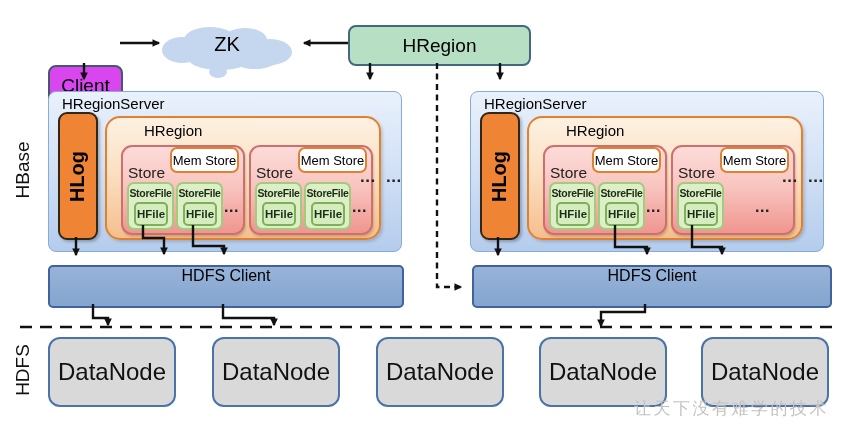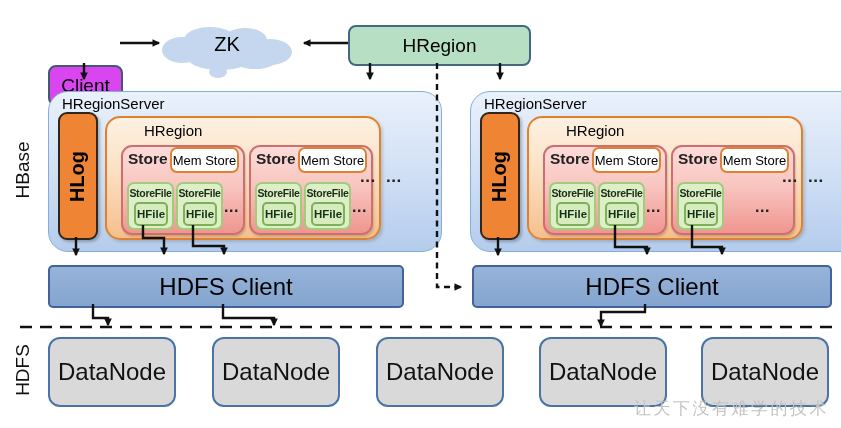--- a/index.html
+++ b/index.html
@@ -7,53 +7,53 @@
             font-family:"Liberation Sans", sans-serif; overflow:hidden; }
   .box { position:absolute; display:flex; align-items:center; justify-content:center; color:#000; }
   .client { left:48px; top:25px; width:71px; height:37px; background:#d946ef;
             border:2.5px solid #44586e; border-radius:8px; font-size:19px;margin-top:40px; }
   .hmaster { left:348px; top:25px; width:179px; height:37px; background:#b6dfc4;
              border:2.5px solid #44687e; border-radius:8px; font-size:19px; }
   .cloud { position:absolute; left:160px; top:14px; width:134px; height:64px; }
   .cloud svg { position:absolute; left:0; top:0; }
   .zk-label { position:absolute; left:0; top:19px; width:134px; text-align:center; font-size:20px; color:#000; }
 
-  .rs { position:absolute; top:91px; width:352px; height:159px; border-radius:20px;
+  .rs { position:absolute; top:91px; width:352px; height:159px; border-radius:8px;
         background:linear-gradient(180deg,#e9f1fb 0%, #d4e2f6 45%, #b4ccec 100%);
-        border:1.5px solid #86add9;padding-left:40px; }
+        border:1.5px solid #86add9; }
   .rs-left { left:48px; }
   .rs-right { left:470px; }
   .rs-label { position:absolute; top:3px; left:13px; font-size:15px; color:#000; }
   .hlog { position:absolute; top:20px; left:9px; width:36px; height:124px; background:#ee8434;
           border:2px solid #30261a; border-radius:9px; display:flex; align-items:center; justify-content:center;
           box-shadow:2px 2px 3px rgba(0,0,0,.25); }
   .hlog span { transform:rotate(-90deg); font-size:20px; font-weight:600; color:#000; white-space:nowrap; }
   .hregion { position:absolute; top:24px; left:56px; width:272px; height:120px; border-radius:15px;
              border:2.5px solid #e0812f; background:linear-gradient(180deg,#fdf1e2 0%, #fbe0c3 45%, #f5bf8d 100%);
              box-shadow:2px 2px 3px rgba(0,0,0,.15); }
   .hregion-label { position:absolute; top:4px; left:13px; font-size:15px; color:#000;margin-left:24px; }
   .store { position:absolute; top:27px; width:120px; height:86px; border-radius:11px;
            border:2px solid #cd6f6f; background:linear-gradient(180deg,#fcdcd9 0%, #f8c5c0 45%, #f0958f 100%);
            box-shadow:1px 2px 2px rgba(0,0,0,.15); }
-  .store-label { position:absolute; top:3px; left:5px; font-size:15.5px; font-weight:700; color:#222; }
+  .store-label { position:absolute; top:17px; left:5px; font-size:15.5px; font-weight:400; color:#222; }
   .memstore { position:absolute; top:0; right:4px; width:65px; height:22px; background:#fff;
               border:2.5px solid #e0812f; border-radius:7px; display:flex; align-items:center;
               justify-content:center; font-size:13px; color:#000; }
   .sf { position:absolute; top:35px; width:47px; height:48px; background:#dcefc8;
         border:2px solid #a2cb7c; border-radius:7px; box-sizing:border-box; }
   .sf-label { display:block; text-align:center; font-size:10.5px; letter-spacing:-0.3px;
               margin-top:3px; color:#1c2b12; font-weight:600; }
   .hfile { position:absolute; left:5px; top:18px; width:34px; height:24px; background:#d6ecbe;
            border:2px solid #7db058; border-radius:5px; display:flex; align-items:center;
            justify-content:center; font-size:11.5px; font-weight:600; color:#14301a; box-sizing:border-box; }
   .dots { position:absolute; font-size:16px; font-weight:700; color:#222; line-height:10px; letter-spacing:0.5px; }
 
   .hdfsc { position:absolute; top:265px; height:39px;
            background:linear-gradient(180deg,#97b3d9,#84a5cf); border:2px solid #41629b; border-radius:5px;
-           display:flex; align-items:center; justify-content:center; font-size:24px; font-weight:500; color:#000; }
+           display:flex; justify-content:center; font-size:16px; font-weight:500; color:#000; }
   .hdfsc-left { left:48px; width:352px; }
   .hdfsc-right { left:472px; width:356px; }
 
   .dn { position:absolute; top:337px; width:124px; height:66px; background:#d9d9d9;
         border:2px solid #4a74a8; border-radius:12px; display:flex; align-items:center;
         justify-content:center; font-size:24px; color:#111; }
 
   .vlabel { position:absolute; left:8px; width:30px; height:70px; display:flex;
             align-items:center; justify-content:center; font-size:19px; color:#111; }
   .vlabel span { transform:rotate(-90deg); white-space:nowrap; }

